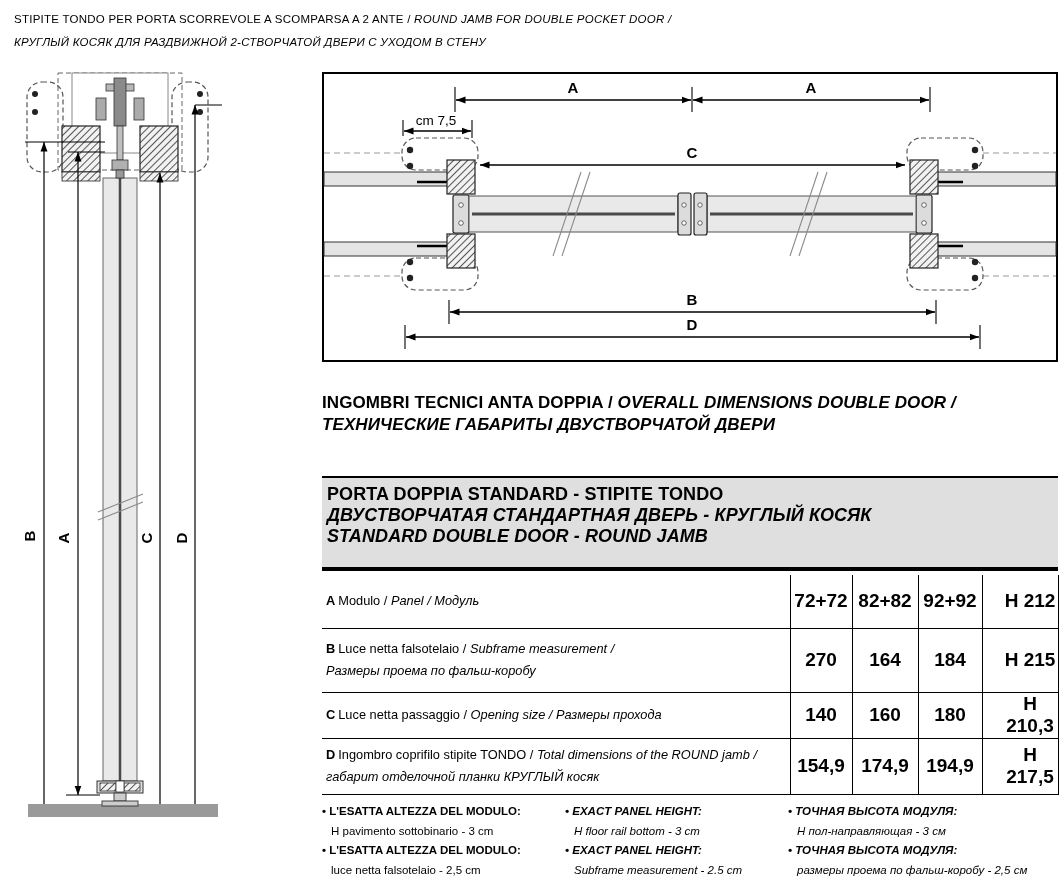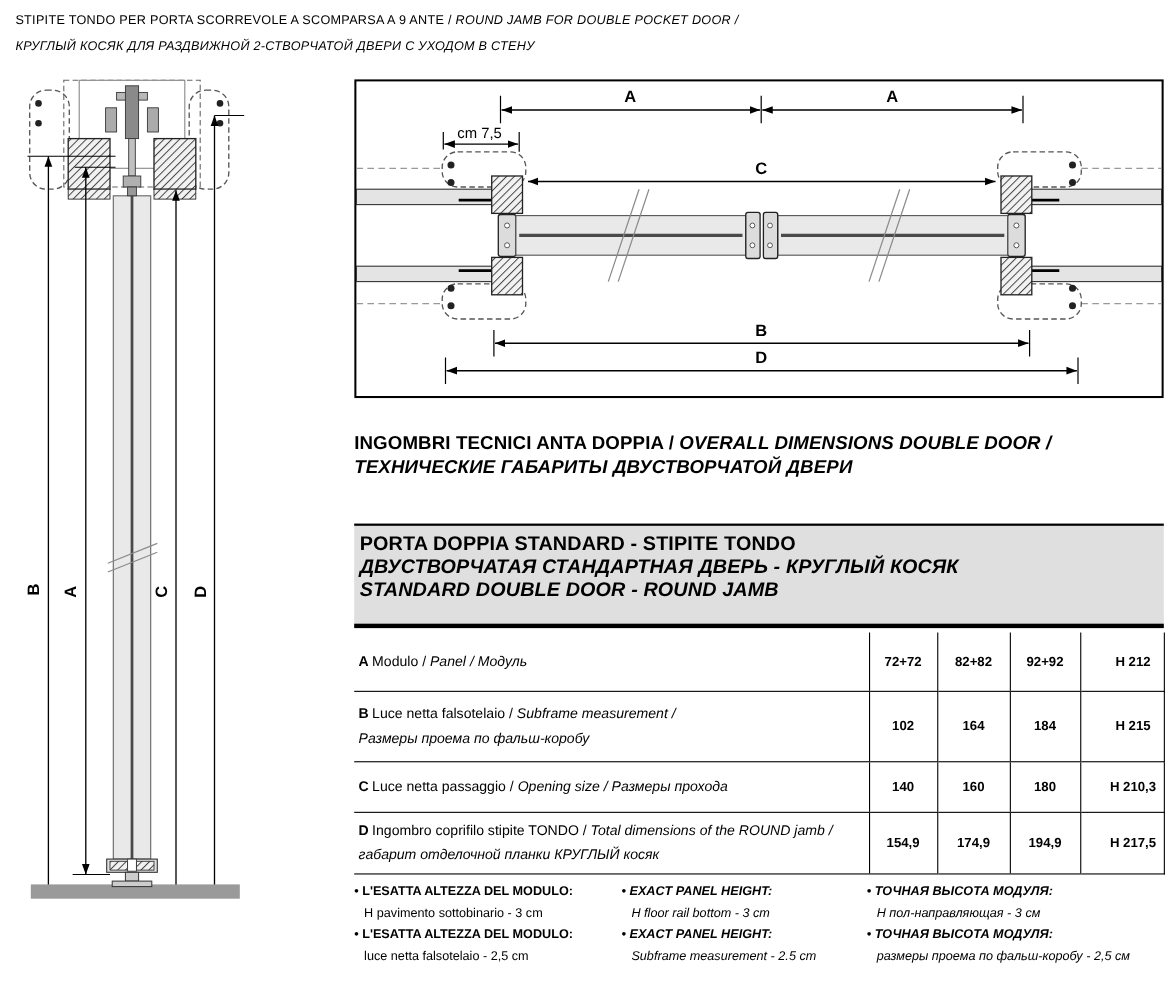--- a/index.html
+++ b/index.html
@@ -23,42 +23,42 @@
   .overall-heading{position:absolute;left:322px;top:392px;width:736px;font-size:17px;font-weight:bold;line-height:22px;letter-spacing:.1px;}
 
   .spec-header{position:absolute;left:322px;top:476px;width:736px;height:95px;
     background:var(--table-header-bg);border-top:2.5px solid var(--ink);border-bottom:4px solid var(--ink);
     padding:6px 0 0 5px;font-size:18px;font-weight:bold;line-height:21px;letter-spacing:.1px;}
 
   .spec-table{position:absolute;left:322px;top:575px;width:736px;border-collapse:collapse;table-layout:fixed;}
   .spec-table td{border-bottom:1.6px solid var(--ink);vertical-align:middle;}
   .spec-table td.lbl{font-size:12.8px;line-height:1.75;padding-left:4px;}
   .spec-table td.lbl b{margin-right:3px;}
-  .spec-table td.val{border-left:1.6px solid var(--ink);text-align:center;font-weight:bold;font-size:12px;}
+  .spec-table td.val{border-left:1.6px solid var(--ink);text-align:center;font-weight:bold;font-size:19px;}
   .spec-table td.val.last{border-right:1.6px solid var(--ink);padding-left:20px;}
   .row-a{height:53px;} .row-b{height:64px;} .row-c{height:46px;} .row-d{height:56px;}
 
   .notes{position:absolute;left:322px;top:802px;width:740px;display:flex;font-size:11.5px;line-height:19.5px;}
   .notes .ncol1{width:243px;} .notes .ncol2{width:223px;} .notes .ncol3{width:274px;}
   .note-head{font-weight:bold;}
   .note-head::before{content:"\2022  ";}
   .note-body{padding-left:9px;}
   .ncol2 .note-head,.ncol2 .note-body,.ncol3 .note-head,.ncol3 .note-body{font-style:italic;}
 
   svg text{font-family:"Liberation Sans",sans-serif;}
   .dimlbl{font-weight:bold;font-size:15px;}
   .dimlbl-sm{font-size:13.5px;}
 </style>
 </head>
 <body>
 
 <div class="page">
 
   <header class="doc-title">
-    <div><span>STIPITE TONDO PER PORTA SCORREVOLE A SCOMPARSA A 9 ANTE / </span><span class="it">ROUND JAMB FOR DOUBLE POCKET DOOR /</span></div>
+    <div><span>STIPITE TONDO PER PORTA SCORREVOLE A SCOMPARSA A 2 ANTE / </span><span class="it">ROUND JAMB FOR DOUBLE POCKET DOOR /</span></div>
     <div class="it">КРУГЛЫЙ КОСЯК ДЛЯ РАЗДВИЖНОЙ 2-СТВОРЧАТОЙ ДВЕРИ С УХОДОМ В СТЕНУ</div>
   </header>
 
   <svg class="section-svg" width="215" height="760" viewBox="0 0 215 760">
     <defs>
       <pattern id="hatchS" patternUnits="userSpaceOnUse" width="5" height="5" patternTransform="rotate(45)">
         <rect width="5" height="5" fill="#f2f2f2"></rect>
         <line x1="0" y1="0" x2="0" y2="5" stroke="#444" stroke-width="1.8"></line>
       </pattern>
       <marker id="asS" markerWidth="10" markerHeight="8" refX="0.5" refY="4" orient="auto" markerUnits="userSpaceOnUse">
@@ -266,21 +266,21 @@
       <td class="val">72+72</td>
       <td class="val">82+82</td>
       <td class="val">92+92</td>
       <td class="val last">H 212</td>
     </tr>
     <tr class="row-b">
       <td class="lbl">
             <div><b>B</b><span>Luce netta falsotelaio / </span><span class="it">Subframe measurement /</span></div>
             <div class="it">Размеры проема по фальш-коробу</div>
           </td>
-      <td class="val">102</td>
+      <td class="val">270</td>
       <td class="val">164</td>
       <td class="val">184</td>
       <td class="val last">H 215</td>
     </tr>
     <tr class="row-c">
       <td class="lbl"><b>C</b><span>Luce netta passaggio / </span><span class="it">Opening size / Размеры прохода</span></td>
       <td class="val">140</td>
       <td class="val">160</td>
       <td class="val">180</td>
       <td class="val last">H 210,3</td>

